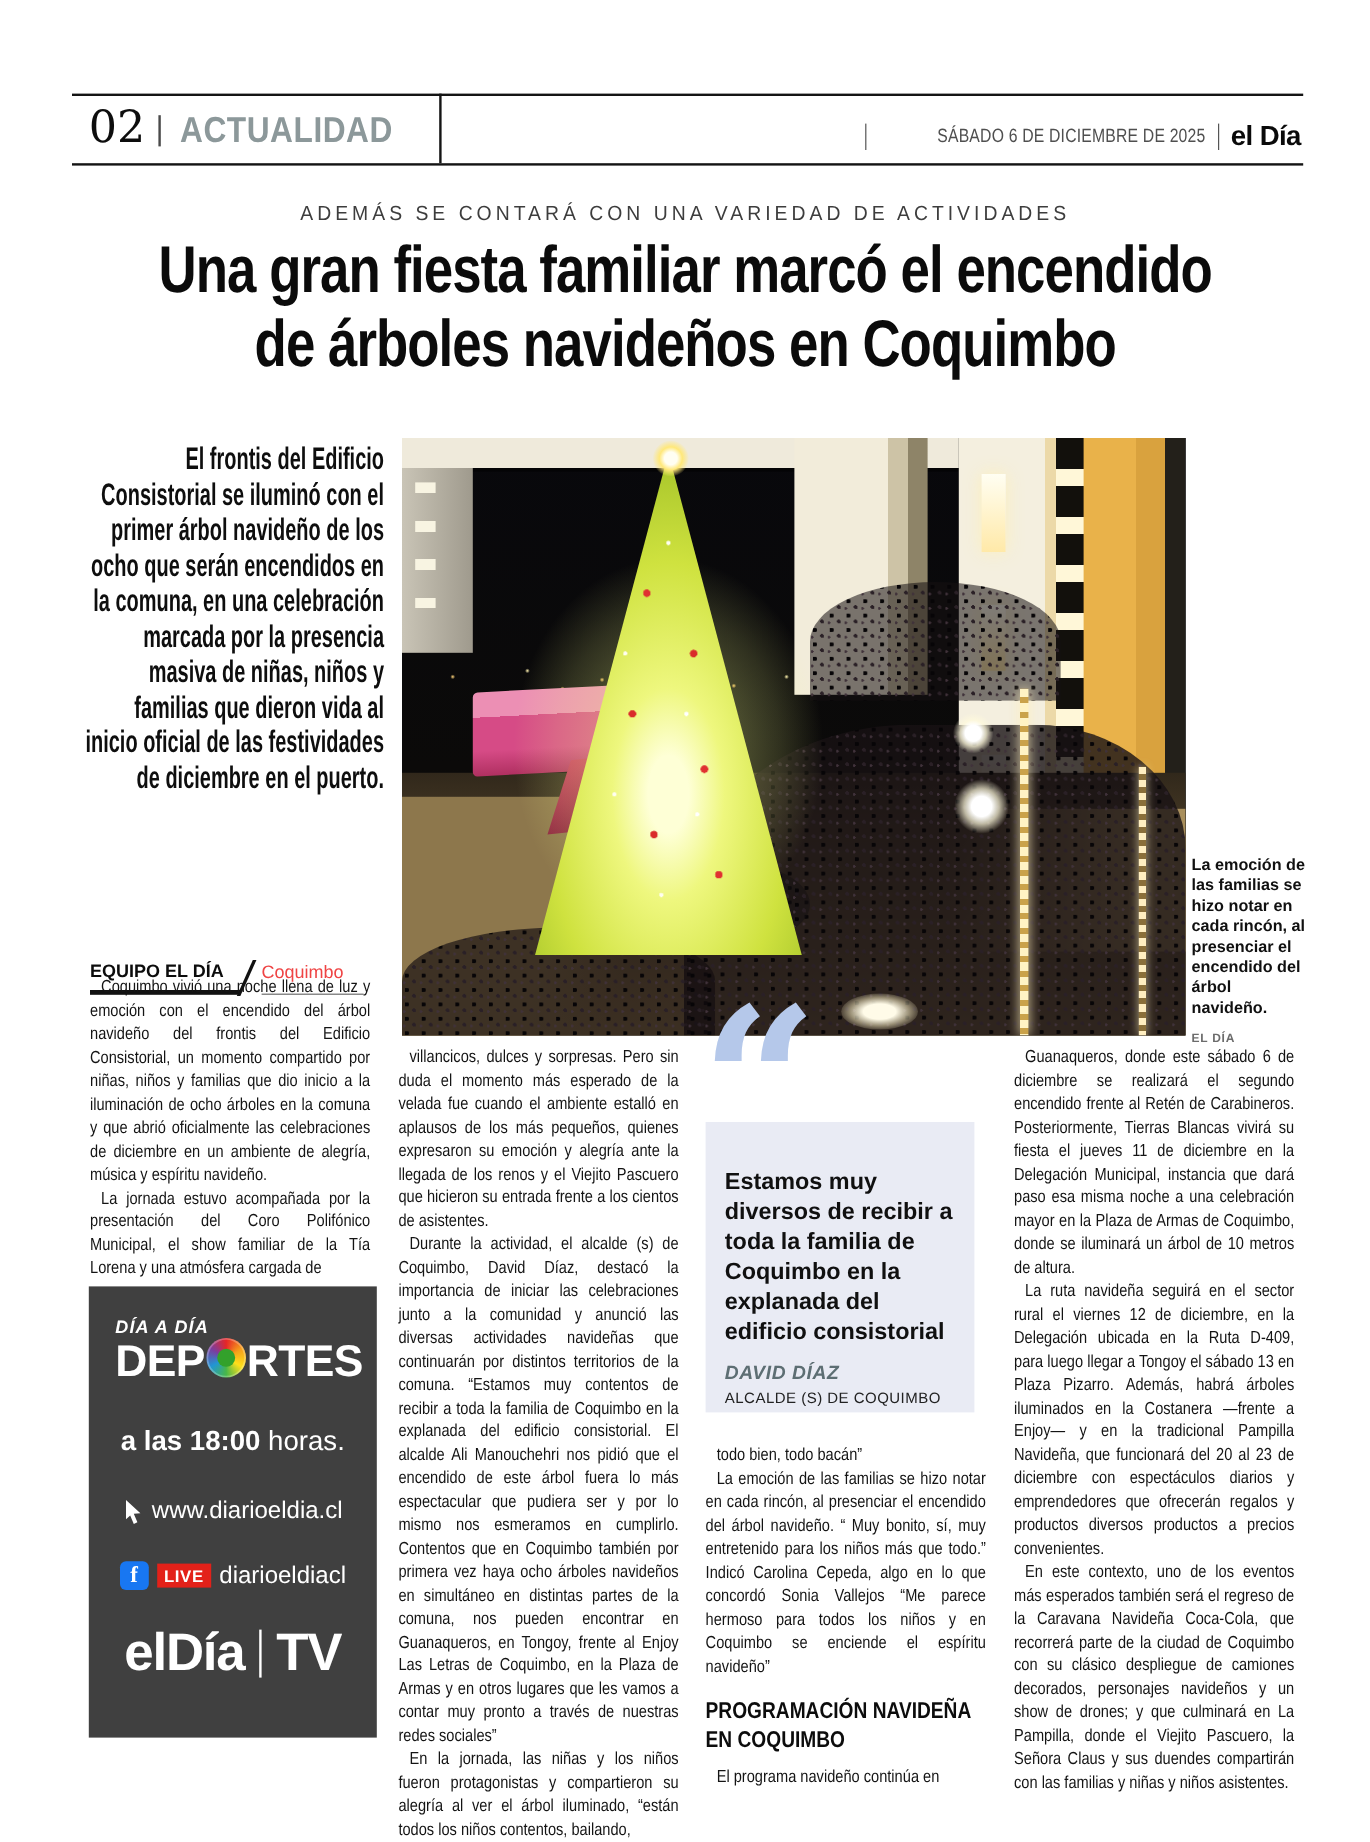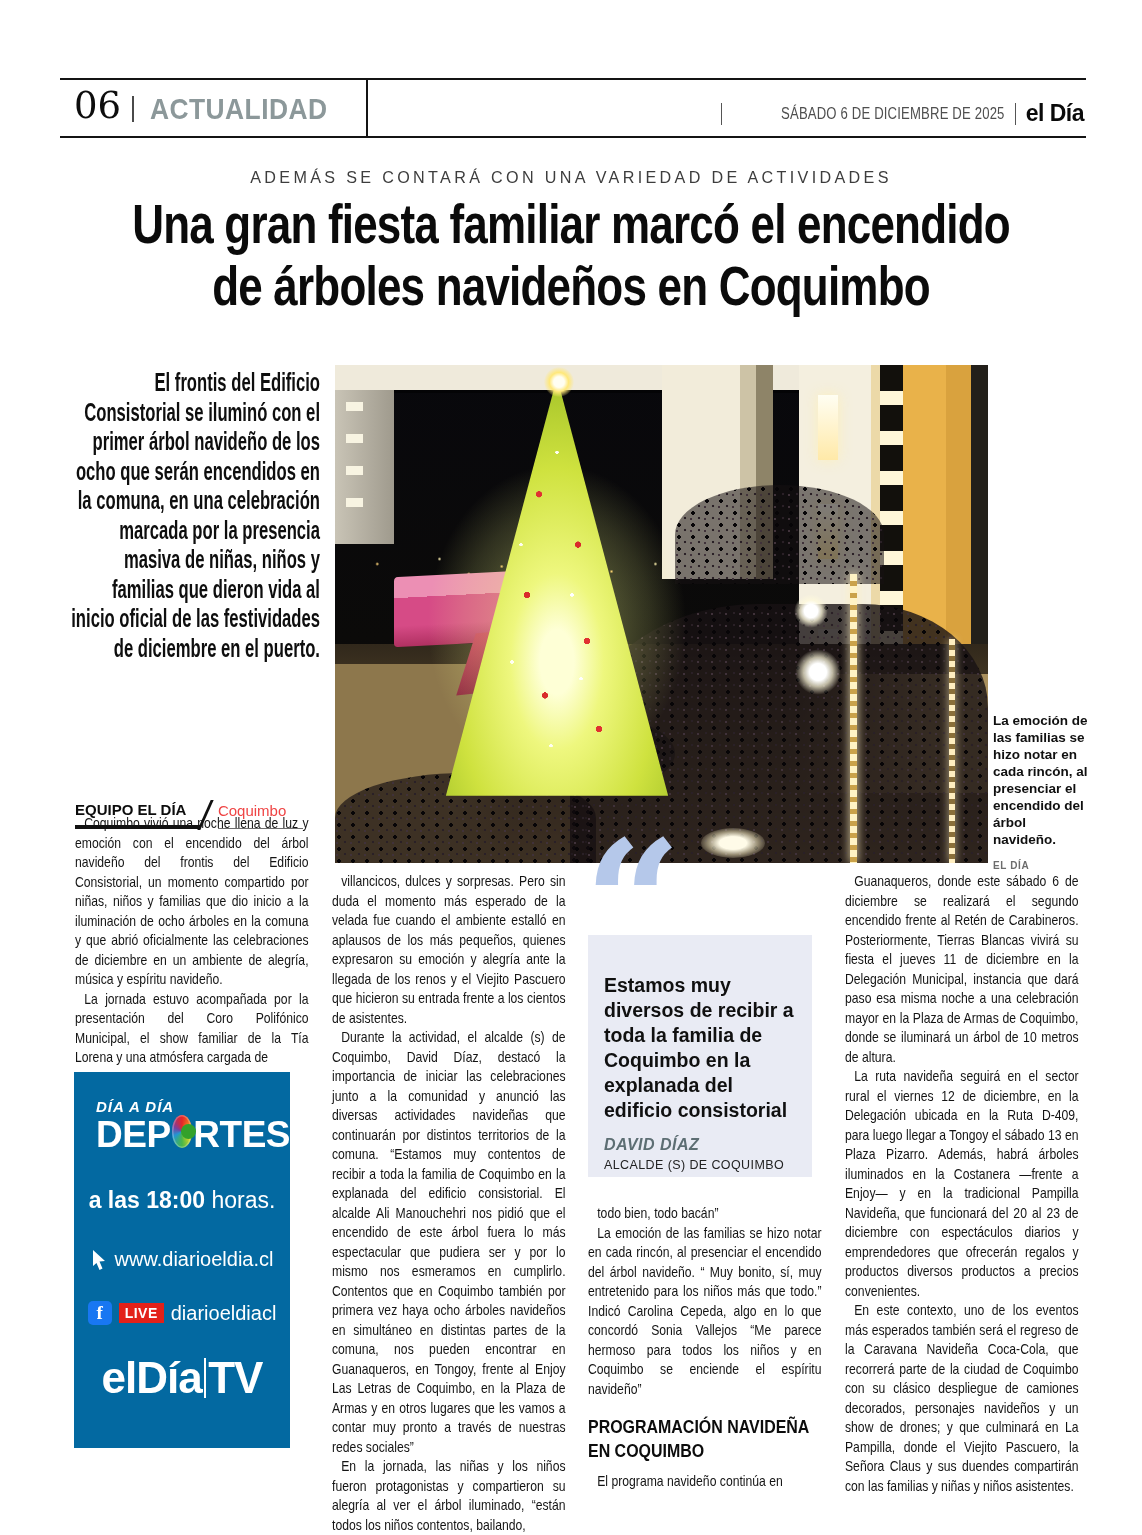--- a/index.html
+++ b/index.html
@@ -55,36 +55,36 @@
   .quote-text{padding:38px 14px 0 16px;font-weight:bold;font-size:19.5px;line-height:25px;color:#101010;}
   .quote-author{margin:13px 14px 0 16px;font-weight:bold;font-size:16px;color:#5d6e73;letter-spacing:.5px;font-style:italic;}
   .quote-role{margin:4px 14px 0 16px;font-size:12.5px;color:#222;letter-spacing:.4px;}
 
   
   .caption{position:absolute;left:993px;top:712px;width:96px;font-weight:bold;font-size:13.5px;
            line-height:17px;color:#101010;}
   .credit{margin-top:9px;font-size:10px;font-weight:bold;color:#6c6c6c;letter-spacing:.6px;}
 
   
-  .ad{position:absolute;left:74px;top:1072px;width:216px;height:376px;background:#0369a1;color:#fff;overflow:hidden;}
+  .ad{position:absolute;left:74px;top:1072px;width:240px;height:376px;background:#404040;color:#fff;overflow:hidden;}
   .ad-brand{padding:26px 0 0 22px;text-align:left;}
   .ad-brand-top{font-style:italic;font-weight:bold;font-size:15px;letter-spacing:1px;}
   .ad-brand-main{display:flex;font-weight:bold;font-size:37px;line-height:40px;letter-spacing:-.5px;}
   .swirl{display:inline-block;width:33px;height:33px;border-radius:50%;margin:0 1px;position:relative;
          background:conic-gradient(#e52528,#f6a01a,#ffe01a,#48b749,#2196d4,#7a3ea0,#e52528);
          box-shadow:0 0 0 1.5px rgba(255,255,255,.25) inset;}
   .swirl::after{content:"";position:absolute;left:9px;top:9px;width:15px;height:15px;border-radius:50%;background:#33a12b;}
   .ad-sched{margin-top:30px;font-size:23px;line-height:31px;text-align:center;}
   .ad-web{margin-top:32px;display:flex;justify-content:center;align-items:center;gap:8px;font-size:20px;}
   .cursor-icon{width:16px;height:20px;display:inline-block;}
   .ad-fb{margin-top:30px;display:flex;justify-content:center;align-items:center;gap:7px;font-size:20px;}
   .fb-icon{width:24px;height:24px;border-radius:5px;background:#1877f2;color:#fff;font-weight:bold;
            font-size:19px;line-height:24px;text-align:center;font-family:"Liberation Serif",serif;}
   .live-badge{background:#e32119;color:#fff;font-weight:bold;font-size:14px;padding:2px 6px;letter-spacing:.5px;}
-  .ad-logo{margin-top:28px;display:flex;justify-content:center;align-items:center;gap:2px;
+  .ad-logo{margin-top:28px;display:flex;justify-content:center;align-items:center;gap:12px;
            font-size:44px;font-weight:bold;letter-spacing:-1px;}
   .ad-logo-bar{width:2.5px;height:40px;background:#fff;}
 
   
   .photo{position:absolute;left:335px;top:365px;width:653px;height:498px;overflow:hidden;background:#0a0a0e;}
   .ph{position:absolute;}
   .sky{inset:0;background:linear-gradient(180deg,#08080c 0%,#0b0a09 55%,#171108 100%);}
   .city{left:2%;top:36%;width:56%;height:10%;background-image:
     radial-gradient(2px 2px at 8% 40%,#ffd47a,transparent),
     radial-gradient(2px 2px at 16% 70%,#ffb84d,transparent),
@@ -154,21 +154,21 @@
         background:radial-gradient(circle,#fffef2 0 25%,#ffe87a 45%,rgba(255,232,122,0) 72%);}
 </style>
 </head>
 <body>
 
 <div class="page">
 
   <div class="hdr-topline"></div>
   <div class="hdr-vline"></div>
   <div class="hdr-botline"></div>
-  <div class="pageno">06</div>
+  <div class="pageno">02</div>
   <div class="pagesep"></div>
   <div class="section">ACTUALIDAD</div>
   <div class="hdr-right">
     <div class="hdr-bar"></div>
     <div class="hdr-date">SÁBADO 6 DE DICIEMBRE DE 2025</div>
     <div class="hdr-bar"></div>
     <div class="masthead">el Día</div>
   </div>
 
   <div class="kicker">ADEMÁS SE CONTARÁ CON UNA VARIEDAD DE ACTIVIDADES</div>

